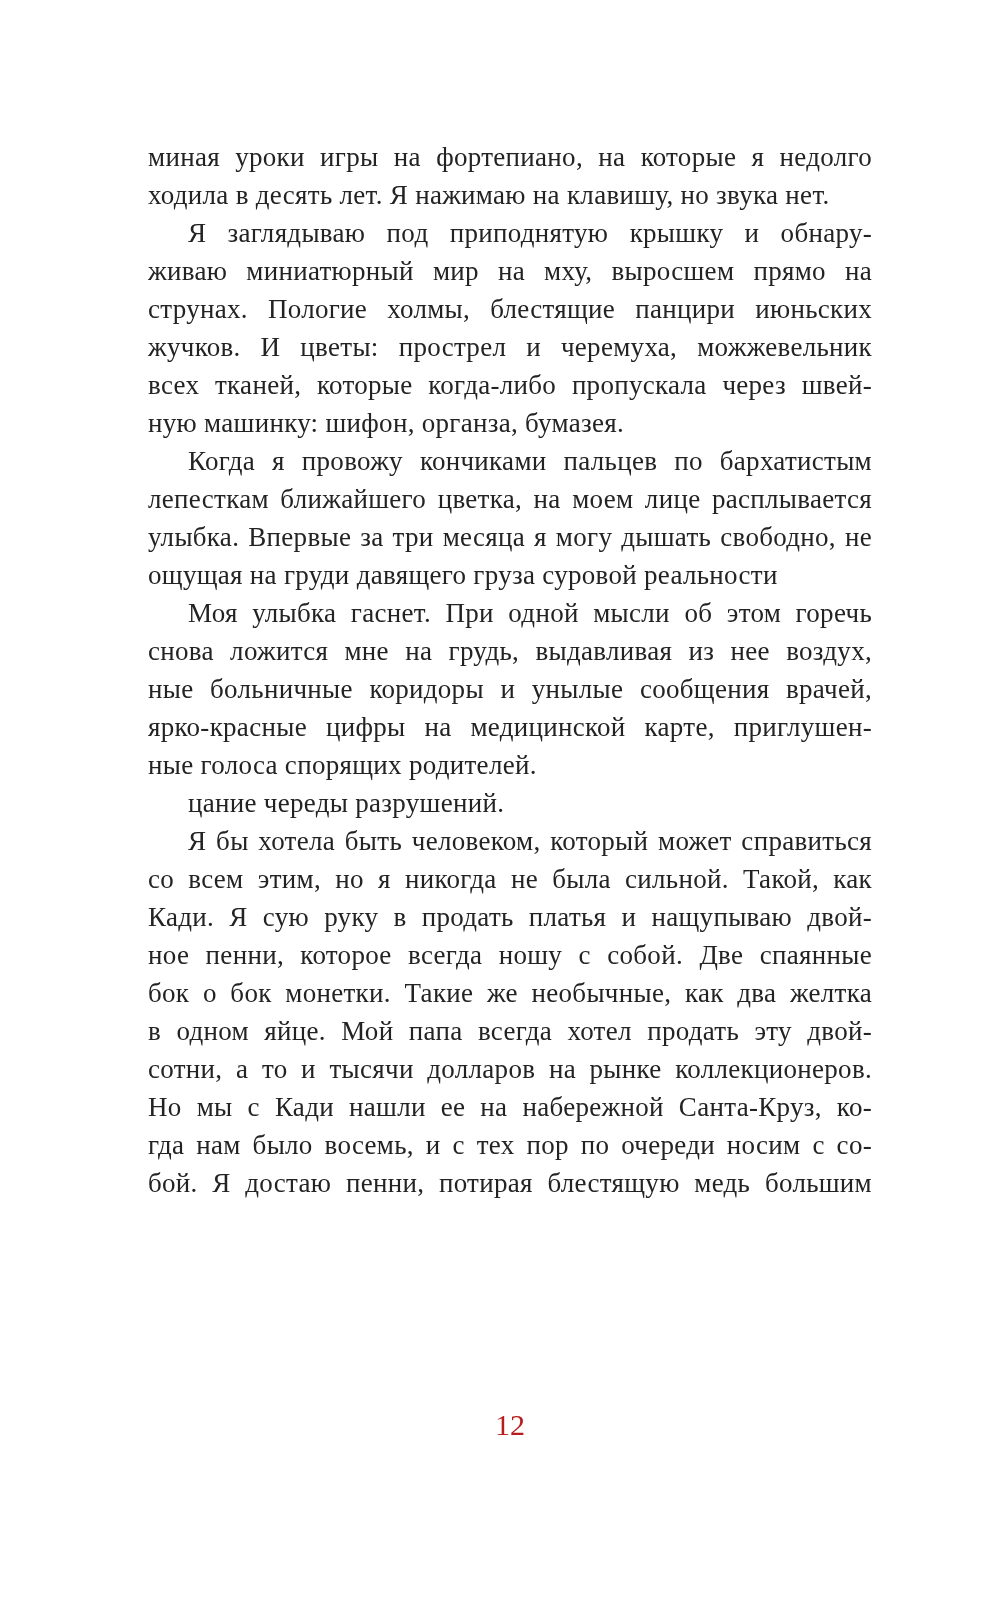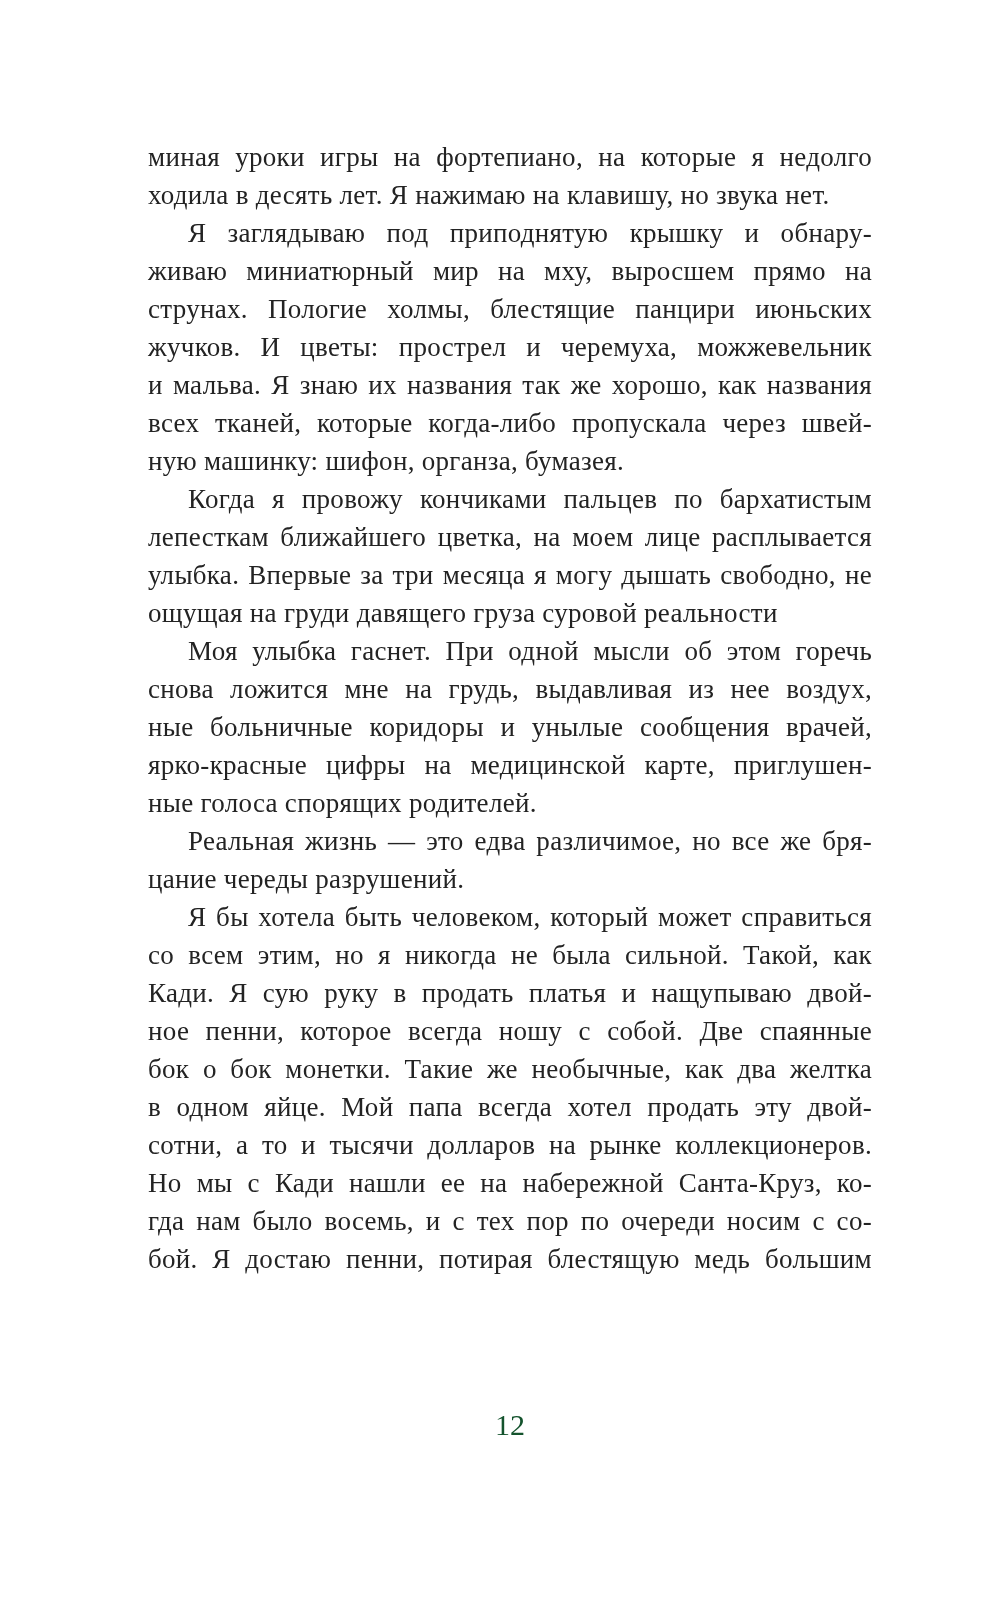--- a/index.html
+++ b/index.html
@@ -46,56 +46,54 @@
   .paragraph.indent .line:first-child {
     padding-left: 40px;
   }
   .page-number {
     position: absolute;
     top: 1408px;
     left: 148px;
     width: 724px;
     text-align: center;
     font-size: 30px;
-    color: #14532d;
+    color: #b91c1c;
   }
 </style>
 </head>
 <body>
 
 <div class="page">
   <div class="text-block" id="text-block">
       <div class="paragraph">
         <div class="line">миная уроки игры на фортепиано, на которые я недолго</div>
         <div class="line last">ходила в десять лет. Я нажимаю на клавишу, но звука нет.</div>
       </div>
       <div class="paragraph indent">
         <div class="line">Я заглядываю под приподнятую крышку и обнару-</div>
         <div class="line">живаю миниатюрный мир на мху, выросшем прямо на</div>
         <div class="line">струнах. Пологие холмы, блестящие панцири июньских</div>
         <div class="line">жучков. И цветы: прострел и черемуха, можжевельник</div>
-        <div class="line">и мальва. Я знаю их названия так же хорошо, как названия</div>
         <div class="line">всех тканей, которые когда-либо пропускала через швей-</div>
         <div class="line last">ную машинку: шифон, органза, бумазея.</div>
       </div>
       <div class="paragraph indent">
         <div class="line">Когда я провожу кончиками пальцев по бархатистым</div>
         <div class="line">лепесткам ближайшего цветка, на моем лице расплывается</div>
         <div class="line">улыбка. Впервые за три месяца я могу дышать свободно, не</div>
         <div class="line last">ощущая на груди давящего груза суровой реальности</div>
       </div>
       <div class="paragraph indent">
         <div class="line">Моя улыбка гаснет. При одной мысли об этом горечь</div>
         <div class="line">снова ложится мне на грудь, выдавливая из нее воздух,</div>
         <div class="line">ные больничные коридоры и унылые сообщения врачей,</div>
         <div class="line">ярко-красные цифры на медицинской карте, приглушен-</div>
         <div class="line last">ные голоса спорящих родителей.</div>
       </div>
       <div class="paragraph indent">
-        <div class="line">Реальная жизнь — это едва различимое, но все же бря-</div>
         <div class="line last">цание череды разрушений.</div>
       </div>
       <div class="paragraph indent">
         <div class="line">Я бы хотела быть человеком, который может справиться</div>
         <div class="line">со всем этим, но я никогда не была сильной. Такой, как</div>
         <div class="line">Кади. Я сую руку в продать платья и нащупываю двой-</div>
         <div class="line">ное пенни, которое всегда ношу с собой. Две спаянные</div>
         <div class="line">бок о бок монетки. Такие же необычные, как два желтка</div>
         <div class="line">в одном яйце. Мой папа всегда хотел продать эту двой-</div>
         <div class="line">сотни, а то и тысячи долларов на рынке коллекционеров.</div>

